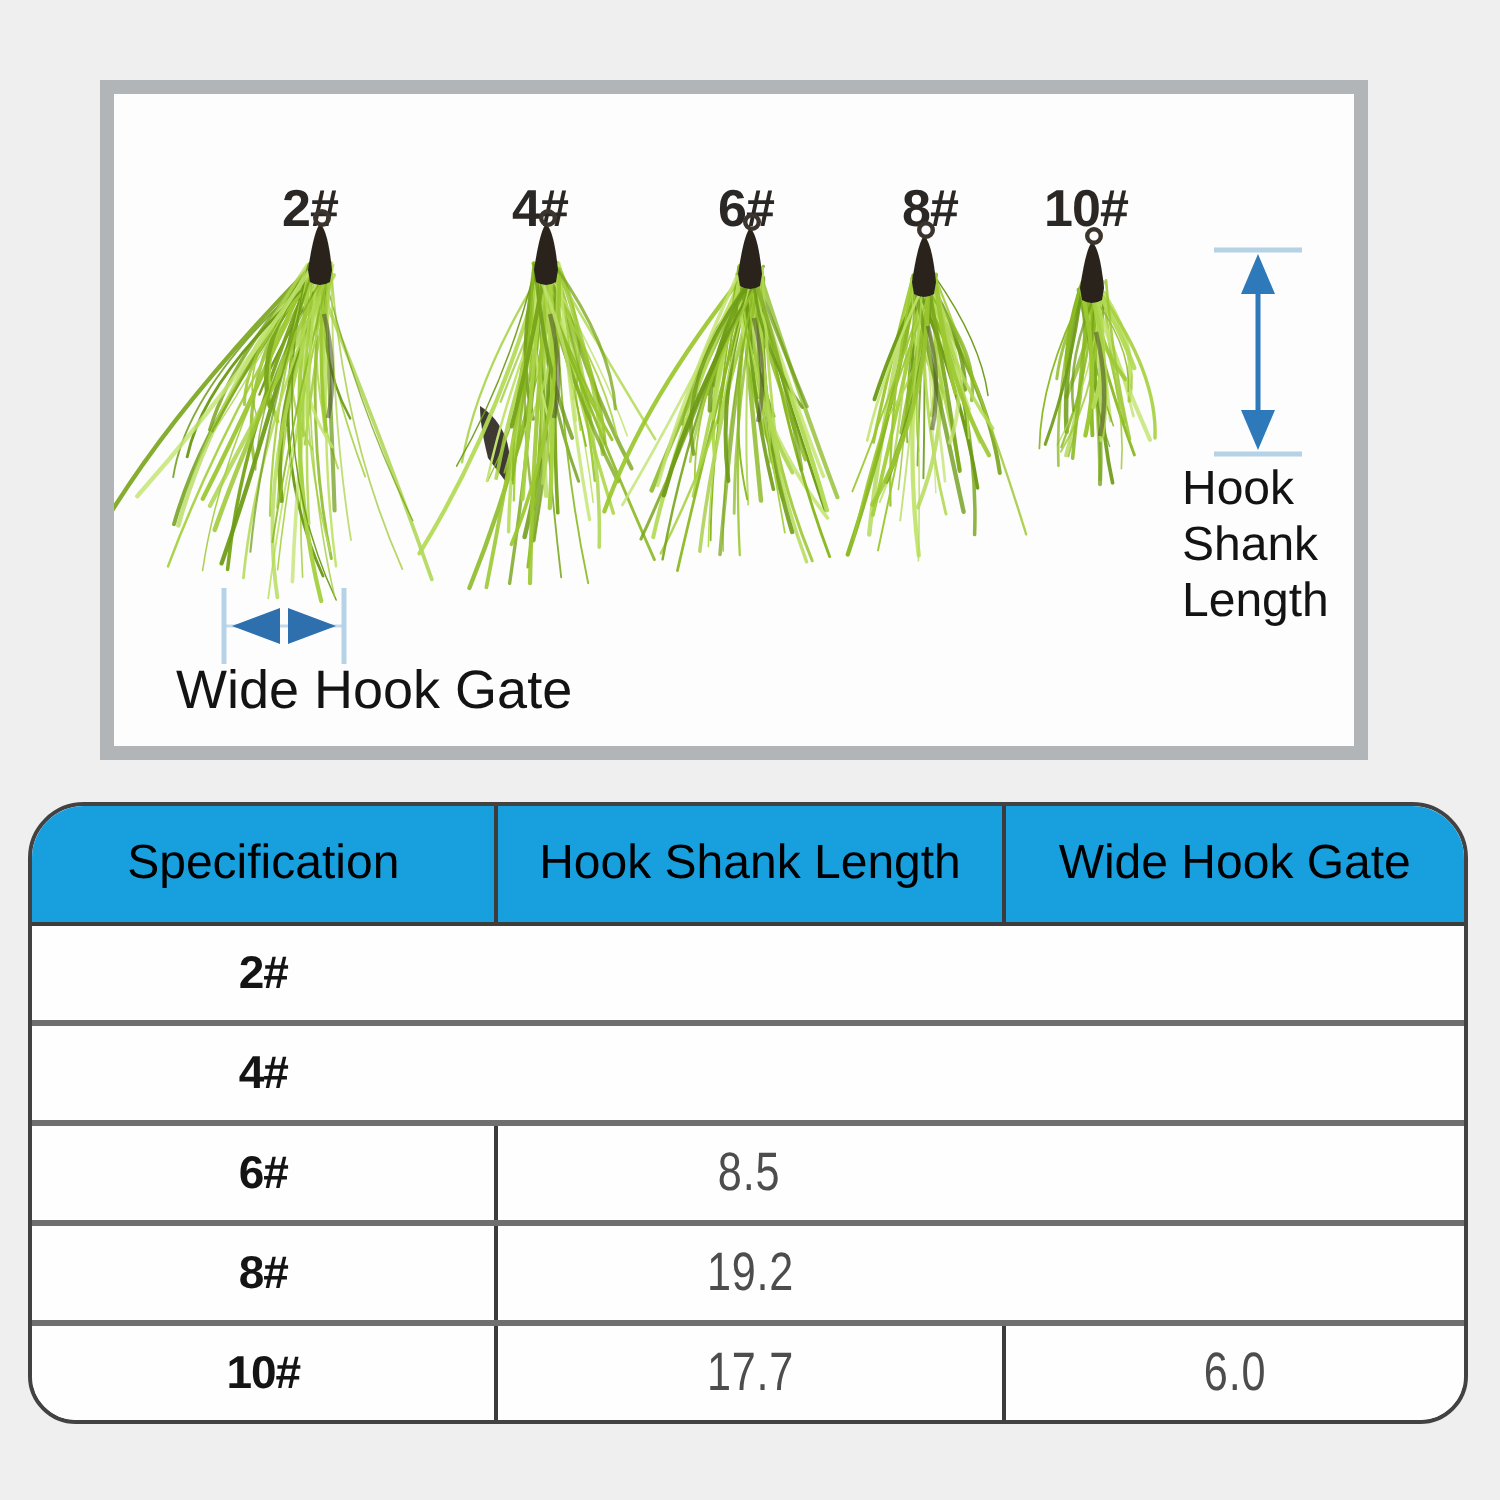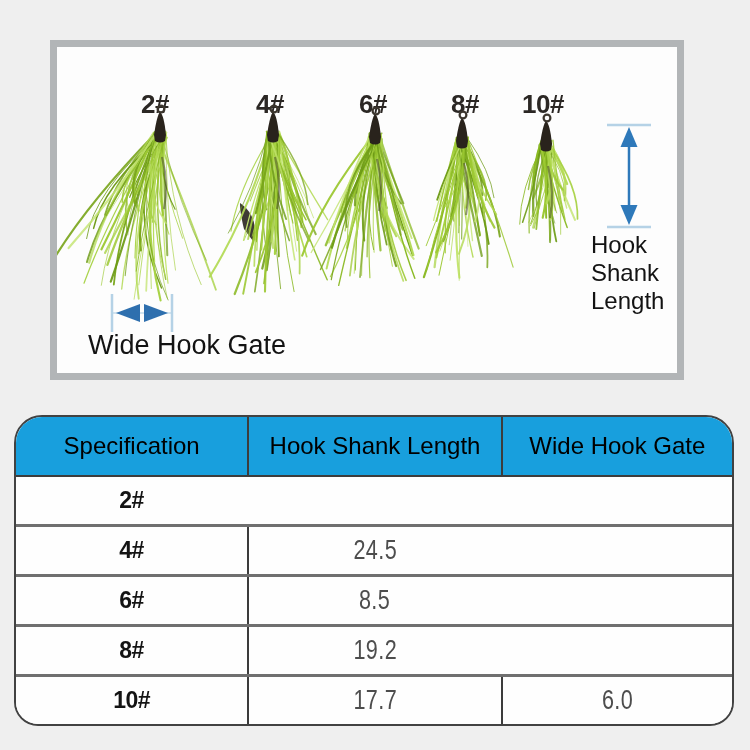--- a/index.html
+++ b/index.html
@@ -28,21 +28,21 @@
   .jig{position:absolute;overflow:visible;}
   .dim-note{
     position:absolute;
     color:#131313;
   }
   .shank-note{left:534px;top:184px;width:112px;font-size:24px;line-height:1.17;}
   .gate-note{left:31px;top:283px;font-size:27px;white-space:nowrap;}
   .dim-arrow{position:absolute;overflow:visible;}
   
   .spec-table{
-    position:absolute;left:14px;top:415px;
+    position:absolute;left:14px;top:401px;
     width:716px;
     border:2px solid #424242;
     border-radius:28px 28px 24px 24px;
     overflow:hidden;
     background:#ffffff;
   }
   .t-header{
     display:grid;grid-template-columns:32.3% 35.4% 32.3%;
     height:58px;
     background:#189fdd;
@@ -395,23 +395,20 @@
     <div class="cell">Specification</div>
     <div class="cell">Hook Shank Length</div>
     <div class="cell">Wide Hook Gate</div>
   </div>
   <div class="t-body">
     <div class="trow">
       <div class="cell spec-cell">2#</div>
     </div>
     <div class="trow">
       <div class="cell spec-cell">4#</div>
-      <div class="cell">
-          <span class="val">24.5</span>
-        </div>
     </div>
     <div class="trow">
       <div class="cell spec-cell">6#</div>
       <div class="cell">
           <span class="val">8.5</span>
         </div>
     </div>
     <div class="trow">
       <div class="cell spec-cell">8#</div>
       <div class="cell">

